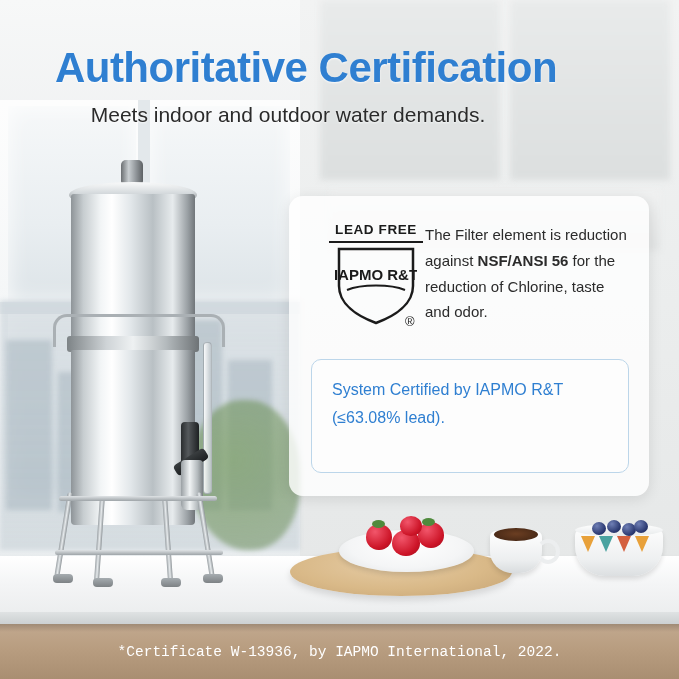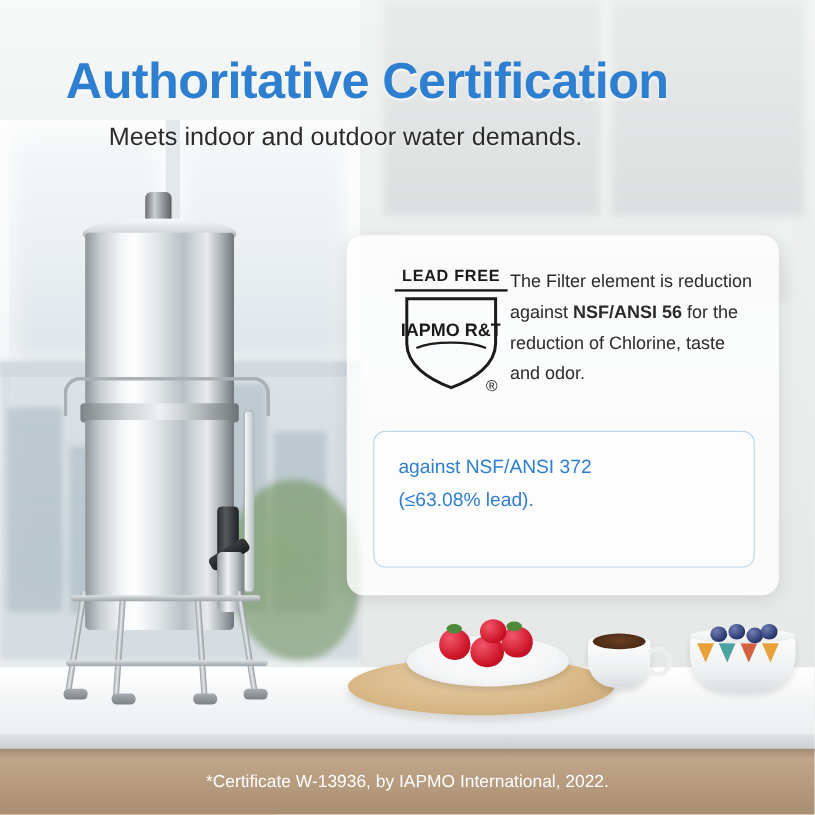--- a/index.html
+++ b/index.html
@@ -316,20 +316,21 @@
     color: #2f7fd1;
   }
 
   
   .footer {
     position: absolute;
     left: 0; top: 644px; width: 679px;
     text-align: center;
     font-size: 14.5px;
     color: #ffffff;
+    font-family: Liberation Mono, monospace;
   }
 </style>
 </head>
 <body>
 
 <div id="stage">
 
   <div class="bg">
     <div class="bg-sky"></div>
 
@@ -434,21 +435,21 @@
       </svg>
       <div class="reg-mark">®</div>
     </div>
 
     <div class="cert-text">
       <span>The Filter element is reduction against </span><b>NSF/ANSI 56</b><span> for the reduction of Chlorine, taste and odor.</span>
     </div>
 
     <div class="inner-box">
       <div class="inner-text">
-        <div>against NSF/ANSI  372</div>
+        <div>System Certified by IAPMO R&amp;T</div>
         <div>(≤63.08% lead).</div>
       </div>
     </div>
   </div>
 
   <div class="footer">*Certificate W-13936, by IAPMO International, 2022.</div>
 
 </div>
 
 </body></html>

